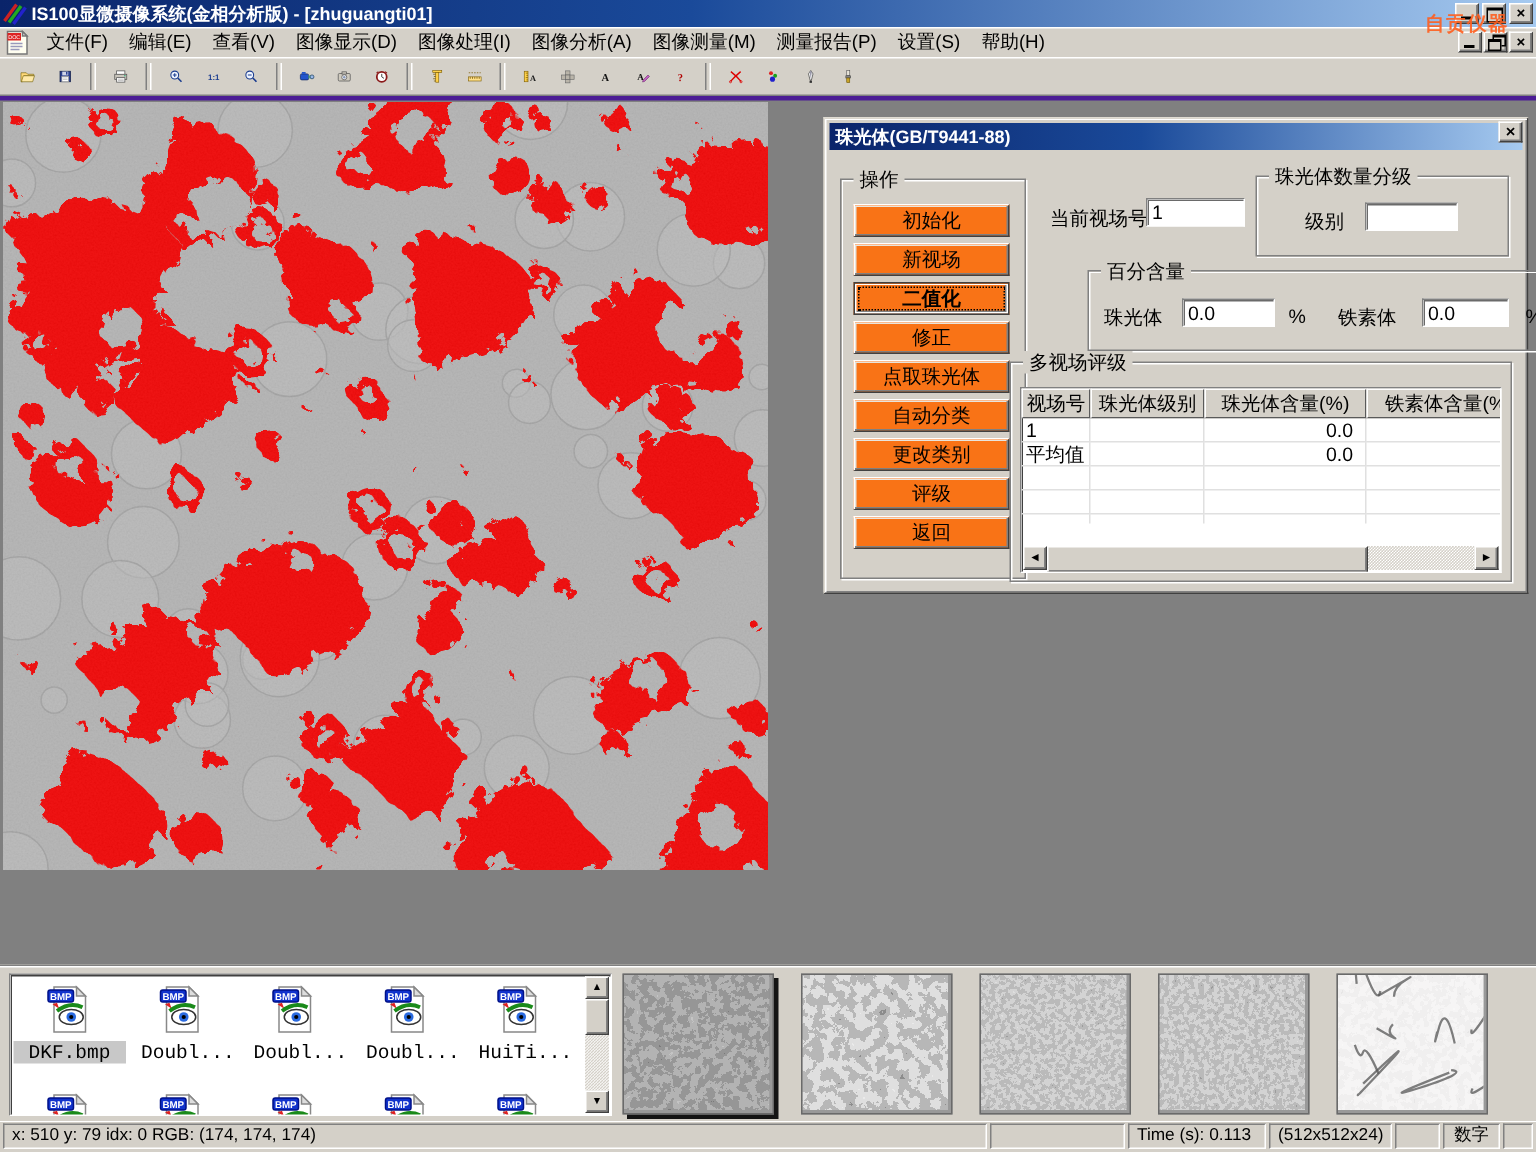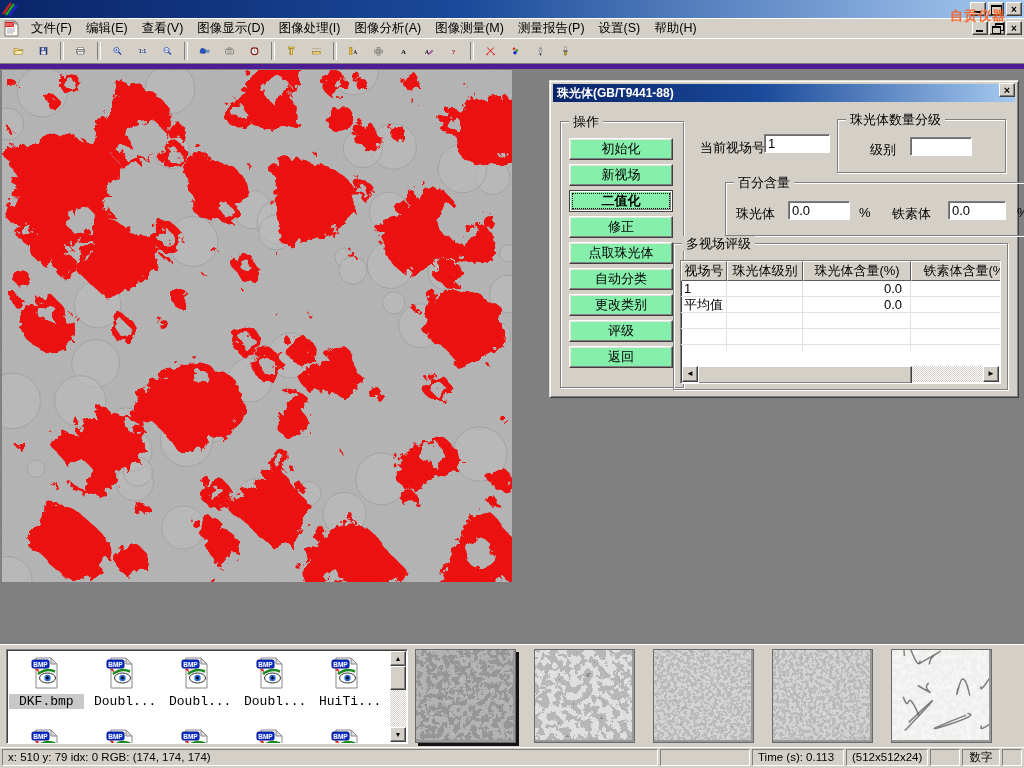--- a/index.html
+++ b/index.html
@@ -30,39 +30,39 @@
   .mdibtns{position:absolute;right:2px;top:3px;display:flex;gap:1px;}
 
   
   .toolbar{position:absolute;left:0;top:38px;width:1024px;height:26px;background:#d4d0c8;
     border-bottom:1px solid #808080;box-shadow:inset 0 1px 0 #fff;display:flex;align-items:center;padding-left:6px;box-sizing:border-box;}
   .tbtn{width:25px;height:22px;display:flex;align-items:center;justify-content:center;border:1px solid transparent;}
   .tb-sep{width:2px;height:18px;margin:0 4px;border-left:1px solid #808080;border-right:1px solid #fff;}
 
   
   .client{position:absolute;left:0;top:64px;width:1024px;height:579px;background:#808080;
-    border-top:5px solid #4c1d95;box-sizing:border-box;}
+    border-top:3px solid #4c1d95;box-sizing:border-box;}
   .micro{position:absolute;left:2px;top:1px;width:510px;height:512px;background:#b3b3b3;overflow:hidden;}
 
   
   .dialog{position:absolute;left:549px;top:11px;width:468px;height:316px;background:#d4d0c8;
     border:1px solid;border-color:#dfdbd2 #404040 #404040 #dfdbd2;
     box-shadow:inset 1px 1px 0 #fff,inset -1px -1px 0 #808080;z-index:10;}
   .dlg-title{position:absolute;left:3px;top:3px;right:3px;height:18px;
     background:linear-gradient(90deg,#0a246a,#1a4a9a 45%,#a6caf0);
     color:#fff;font-weight:bold;font-size:12px;display:flex;align-items:center;padding-left:4px;box-sizing:border-box;}
   .dlg-close{position:absolute;right:3px;top:2px;width:16px;height:14px;background:#d4d0c8;
     border:1px solid;border-color:#fff #404040 #404040 #fff;box-shadow:inset -1px -1px 0 #808080;
     font-size:11px;line-height:12px;text-align:center;font-weight:bold;padding:0;}
   .grp{position:absolute;border:1px solid #808080;box-shadow:1px 1px 0 #fff,inset 1px 1px 0 #fff;}
   .grp-label{position:absolute;top:-8px;left:8px;background:#d4d0c8;padding:0 4px;font-size:13px;line-height:15px;}
   .lbl{position:absolute;font-size:13px;white-space:nowrap;}
   .txt{position:absolute;height:19px;background:#fff;border:1px solid;border-color:#808080 #fff #fff #808080;
     box-shadow:inset 1px 1px 0 #6a6a6a;font-size:13px;font-family:"Liberation Sans",sans-serif;padding:0 3px;box-sizing:border-box;}
-  .win-btn{position:absolute;left:8px;width:104px;height:22px;background:#86efac;
+  .win-btn{position:absolute;left:8px;width:104px;height:22px;background:#f97316;
     border:1px solid;border-color:#fff #404040 #404040 #fff;box-shadow:inset -1px -1px 0 #808080,inset 1px 1px 0 #e8e4dc;
     font-size:13px;font-family:"Liberation Sans",sans-serif;padding:0;}
   .win-btn.focused{outline:1px dotted #000;outline-offset:-4px;border-color:#404040;box-shadow:inset 0 0 0 1px #fff,inset -2px -2px 0 #808080;}
 
   
   .tbl{position:absolute;left:6px;top:16px;width:321px;height:124px;background:#fff;
     border:1px solid;border-color:#808080 #fff #fff #808080;box-shadow:inset 1px 1px 0 #404040;overflow:hidden;box-sizing:border-box;}
   .tbl-head{display:flex;height:20px;overflow:hidden;}
   .th{flex:0 0 auto;background:#d4d0c8;border:1px solid;border-color:#fff #5a5a5a #5a5a5a #fff;
     box-sizing:border-box;font-size:13px;text-align:center;line-height:18px;white-space:nowrap;overflow:hidden;}
@@ -114,20 +114,21 @@
 <div class="app">
 
   <div class="titlebar">
     <span class="ticon">
       <svg width="16" height="16" viewBox="0 0 16 16">
         <path d="M1 13L9 2" stroke="#c22" stroke-width="2.2" fill="none"></path>
         <path d="M4 14L12 3" stroke="#2a2" stroke-width="2.2" fill="none"></path>
         <path d="M7 15L15 4" stroke="#22c" stroke-width="2.2" fill="none"></path>
       </svg>
     </span>
+    <span class="ttext">IS100显微摄像系统(金相分析版) - [zhuguangti01]</span>
     <div class="winbtns">
       <button class="wbtn">
           <span class="mini"></span>
         </button>
       <button class="wbtn">
           <span class="maxi"></span>
         </button>
       <button class="wbtn">×</button>
     </div>
   </div>

